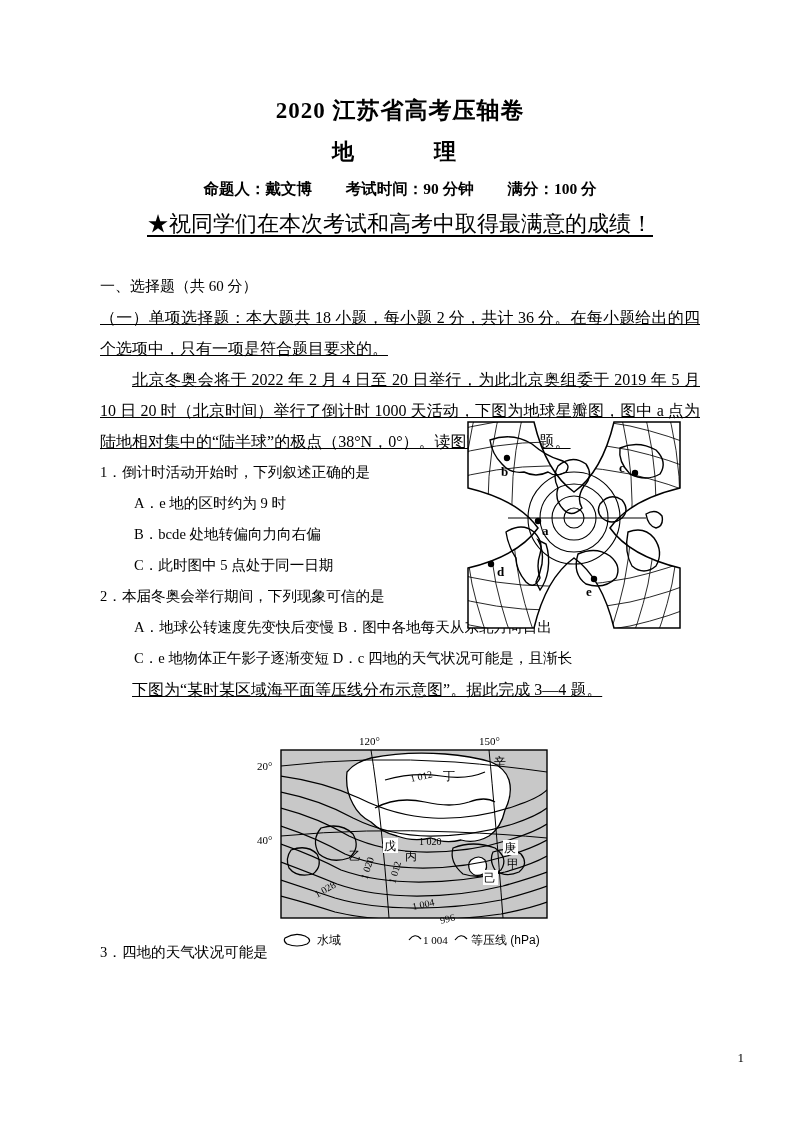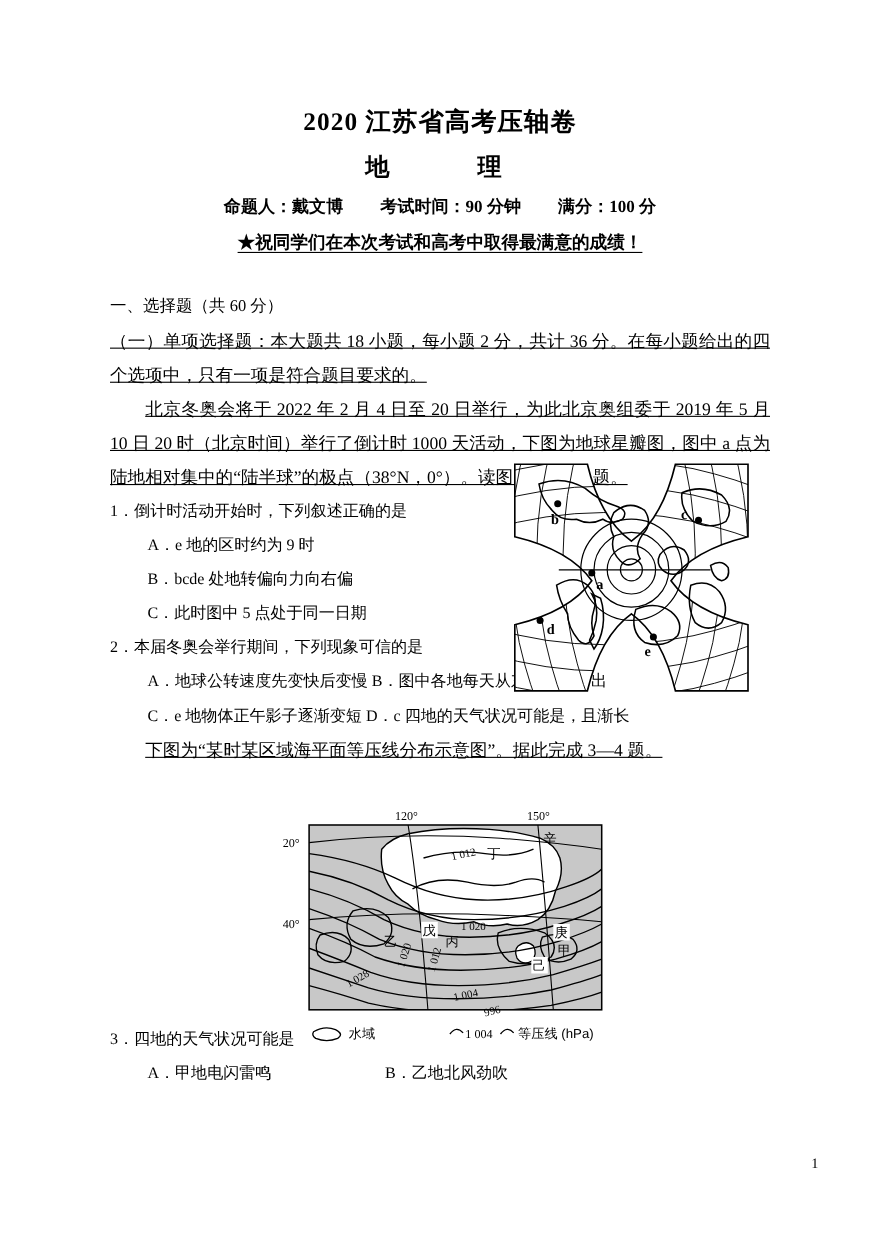--- a/index.html
+++ b/index.html
@@ -48,22 +48,22 @@
     font-size: 15.5px;
     font-weight: bold;
     margin: 0;
     padding-top: 16px;
     line-height: 1.1;
     font-family: Liberation Serif, serif;
   }
   .meta-line .gap { display: inline-block; width: 26px; }
   .wish-line {
     text-align: center;
-    font-size: 16px;
-    font-weight: bold;
+    font-size: 22px;
+    font-weight: normal;
     margin: 0;
     padding-top: 13px;
     line-height: 1.2;
   }
   .wish-line .ul {
     text-decoration: underline;
     text-underline-offset: 4px;
   }
 
   
@@ -178,25 +178,20 @@
       </p>
     </div>
 
     <p class="para indent2">下图为“某时某区域海平面等压线分布示意图”。据此完成 3—4 题。</p>
 
     <div style="height:232px"></div>
 
     <div>
       <p class="q-line">
         <span>3．</span><span>四地的天气状况可能是</span>
-      </p>
-      <p class="opt-line">
-        <span>A．甲地电闪雷鸣</span>
-        <span class="opt-gap"></span>
-        <span>B．乙地北风劲吹</span>
       </p>
     </div>
 
   </div>
 
   <div class="fig-butterfly">
     <svg viewBox="0 0 228 222" xmlns="http://www.w3.org/2000/svg">
       <defs>
         <clipPath id="petalClip">
           <path d="M8 8 L8 74 Q58 86 82 60 Q100 42 114 44 Q128 42 146 60 Q170 86 220 74 L220 8

